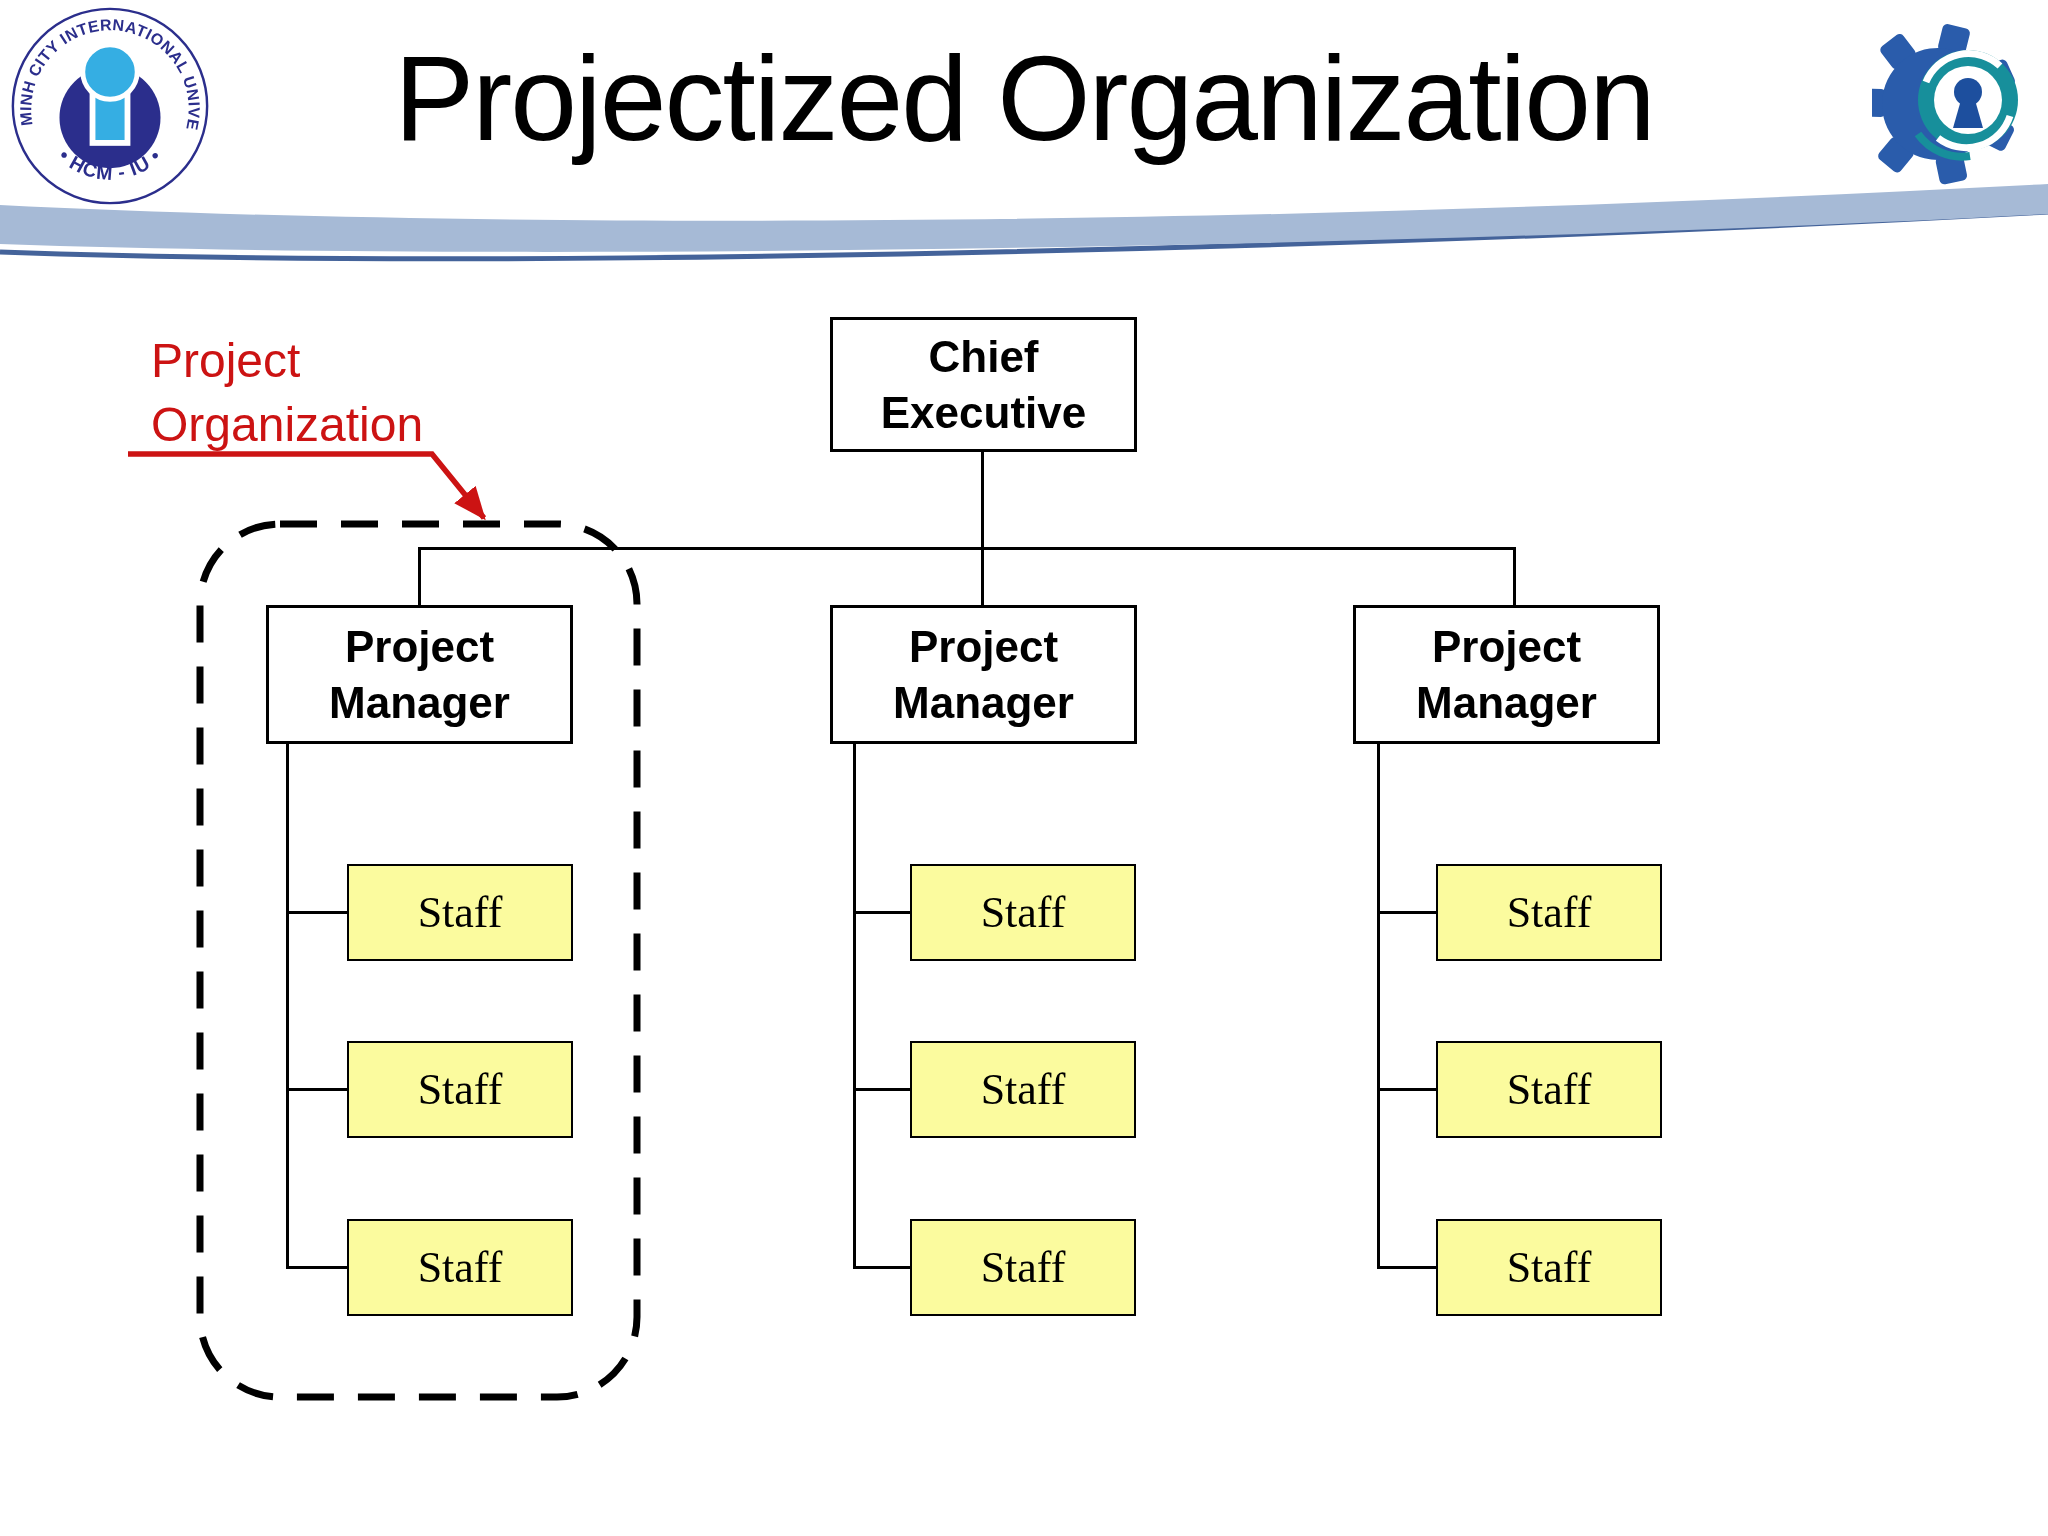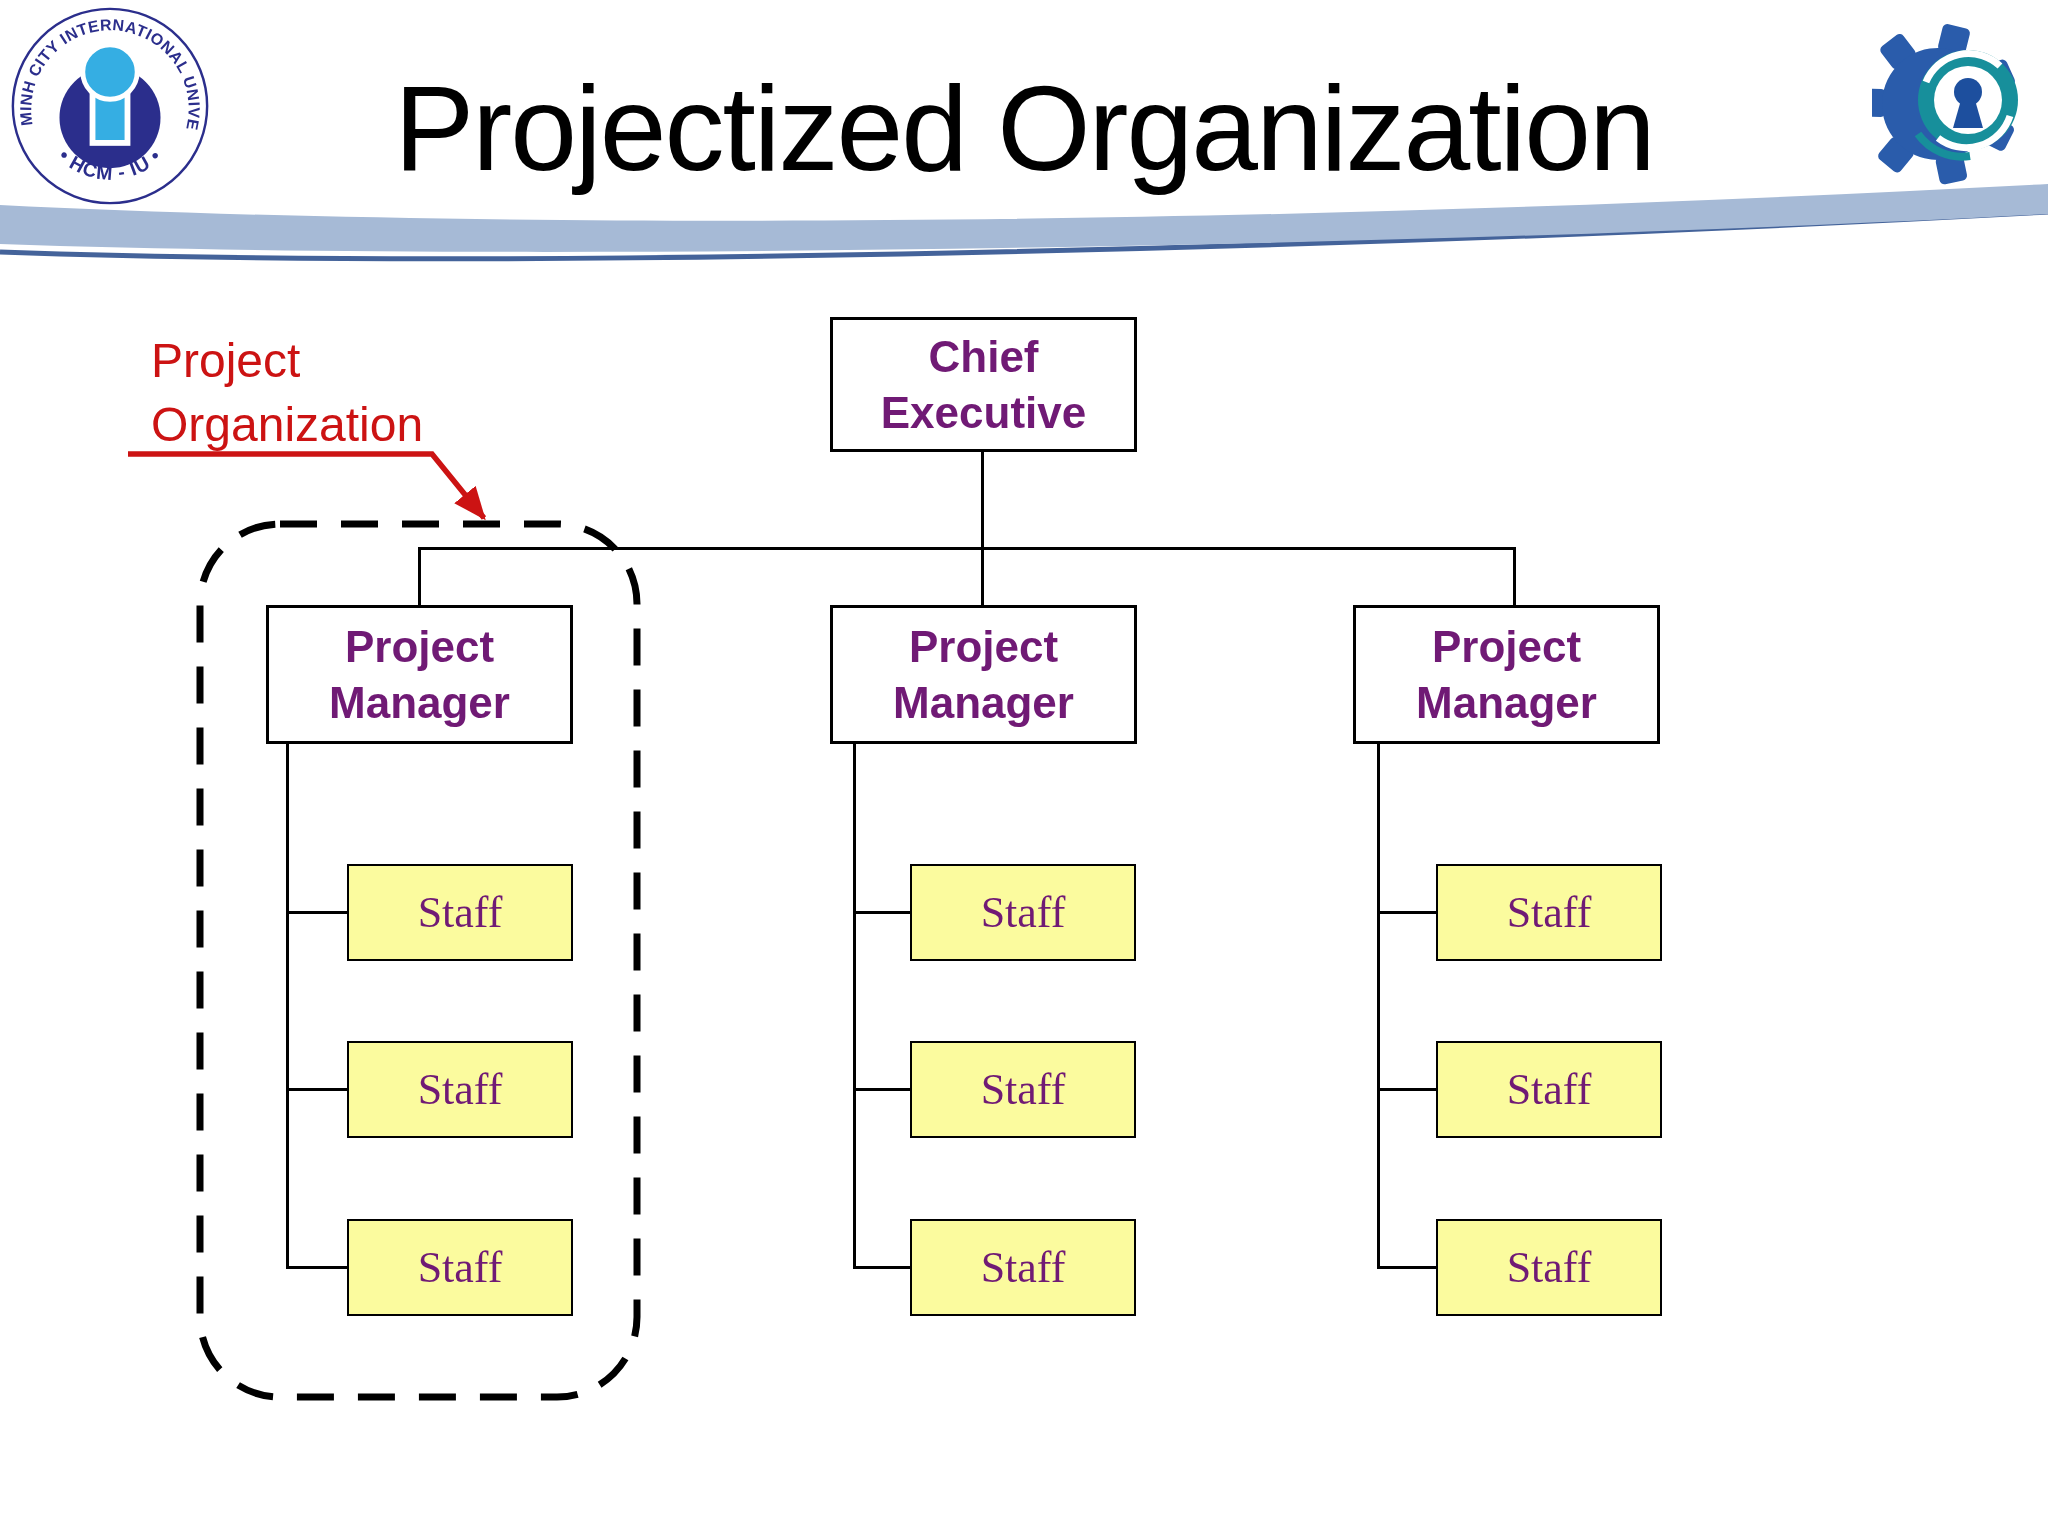--- a/index.html
+++ b/index.html
@@ -2,38 +2,38 @@
 <html style="--staff-fill: #fbfb9e; --annotation-red: #cc1313; --band-blue: #a6bad6; --band-line-blue: #44639a; --box-border: #000000; --logo-navy: #2b2e8c; --logo-cyan: #35aee3; --gear-blue: #2a5cab; --gear-teal: #178f9b; --keyhole-blue: #1d4f9e;"><head>
 <meta charset="utf-8">
 <style>
   html,body{margin:0;padding:0;background:#fff;}
   .slide{
     position:relative;width:2048px;height:1536px;background:#ffffff;
     overflow:hidden;font-family:"Liberation Sans",sans-serif;
   }
   
   .title{
-    position:absolute;left:0;top:56px;width:100%;text-align:center;
+    position:absolute;left:0;top:26px;width:100%;text-align:center;
     font-size:120px;font-weight:400;color:#000;letter-spacing:-2px;margin:0;line-height:1.2;
   }
   .band-svg{position:absolute;left:0;top:0;width:2048px;height:300px;}
   .uni-logo{position:absolute;left:8px;top:4px;width:204px;height:204px;}
   .gear-logo{position:absolute;left:1872px;top:8px;width:160px;height:190px;}
   
   .annotation{
     position:absolute;left:134px;top:329px;
     font-size:48px;line-height:64px;color:var(--annotation-red,#cc1313);margin-left:17px;
   }
   .arrow-svg{position:absolute;left:100px;top:425px;width:420px;height:130px;}
   .dashed-svg{position:absolute;left:193px;top:515px;width:452px;height:892px;}
   
   .box{
     position:absolute;box-sizing:border-box;border:3px solid var(--box-border,#000);
     display:flex;align-items:center;justify-content:center;text-align:center;
-    background:#fff;color:#701a75;
+    background:#fff;color:#000000;
   }
   .box.exec,.box.mgr{font-weight:bold;font-size:44px;line-height:56px;width:307px;}
   .box.exec{left:830px;top:317px;height:135px;}
   .box.mgr{top:605px;height:139px;}
   .mgr.c0{left:266px;} .mgr.c1{left:830px;} .mgr.c2{left:1353px;}
   .box.staff{
     width:226px;height:97px;font-size:44px;font-weight:400;
     background:var(--staff-fill,#fbfb9e);border-width:2.5px;font-family:Liberation Serif, serif;
   }
   .staff.c0{left:347px;} .staff.c1{left:910px;} .staff.c2{left:1436px;}

